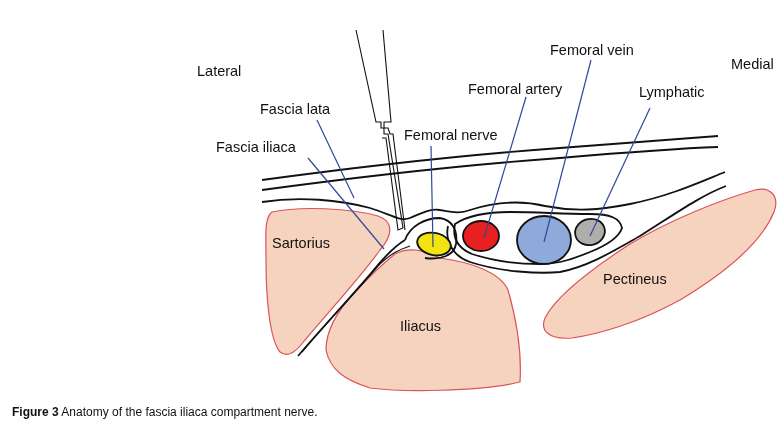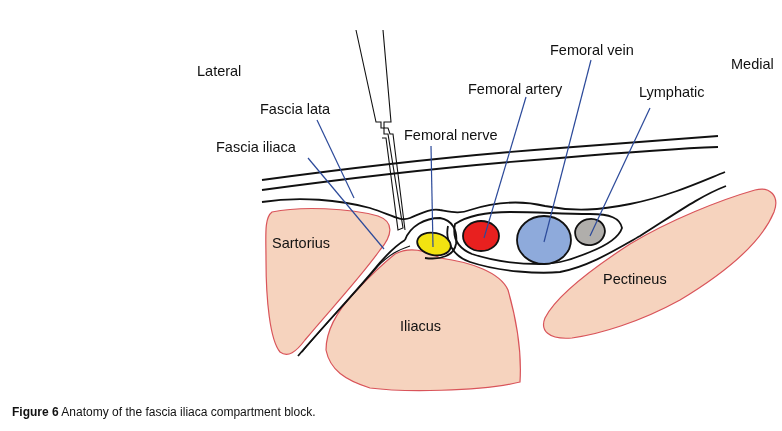--- a/index.html
+++ b/index.html
@@ -67,14 +67,14 @@
   <text class="lbl" x="404" y="140">Femoral nerve</text>
   <text class="lbl" x="468" y="94">Femoral artery</text>
   <text class="lbl" x="550" y="55">Femoral vein</text>
   <text class="lbl" x="639" y="97">Lymphatic</text>
   <text class="muscle-lbl" x="272" y="248">Sartorius</text>
   <text class="muscle-lbl" x="400" y="331">Iliacus</text>
   <text class="muscle-lbl" x="603" y="284">Pectineus</text>
 </svg>
 
 <div class="caption">
-  <b>Figure 6</b><span> Anatomy of the fascia iliaca compartment block.</span>
+  <b>Figure 3</b><span> Anatomy of the fascia iliaca compartment nerve.</span>
 </div>
 
 </body></html>

